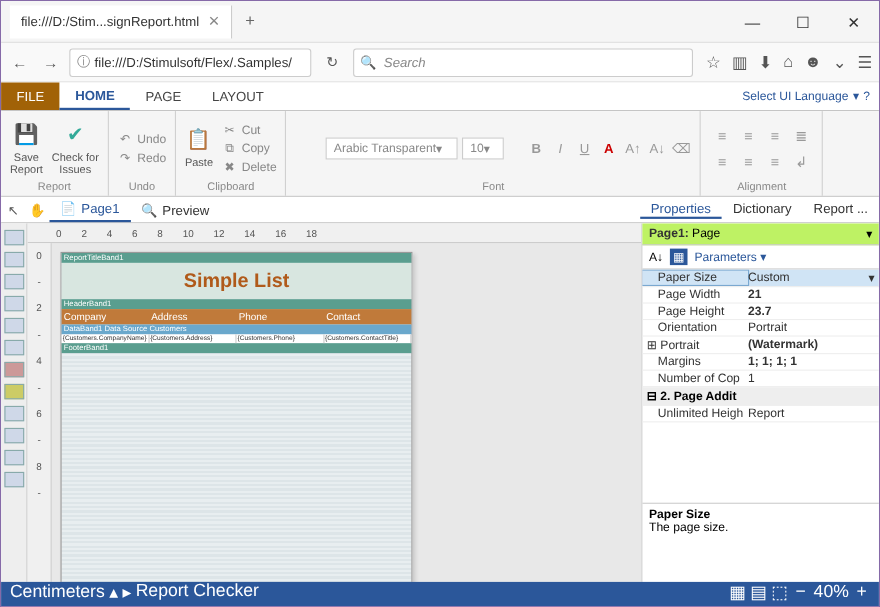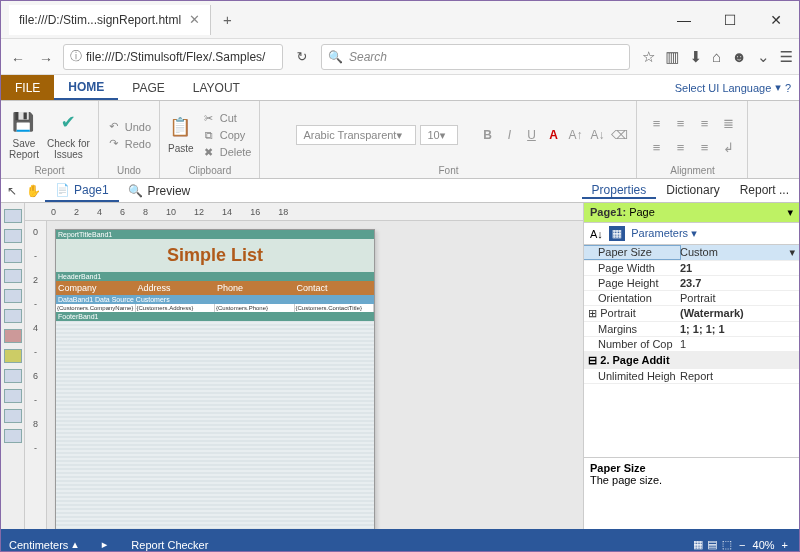--- a/index.html
+++ b/index.html
@@ -76,21 +76,21 @@
 .prop-tools .params { color: #2b579a; }
 .prop-grid { flex: 1; overflow: hidden; }
 .prop-section { background: #eee; padding: 2px 4px; font-weight: bold; font-size: 11px; }
 .prop-row { display: flex; border-bottom: 1px solid #eee; padding: 1px 0; }
 .prop-row .k { width: 96px; padding-left: 14px; color: #333; }
 .prop-row .v { flex: 1; color: #333; }
 .prop-row.sel { background: #d0e4f5; }
 .prop-row.sel .k { outline: 1px solid #7aa8d0; }
 .prop-desc { border-top: 1px solid #ccc; padding: 4px 6px; font-size: 11px; height: 72px; }
 .prop-desc .t { font-weight: bold; }
-.statusbar { height: 22px; background: #2b579a; color: #fff; display: flex; align-items: flex-end; font-size: 11px; padding: 0 8px; gap: 24px; }
+.statusbar { height: 22px; background: #2b579a; color: #fff; display: flex; align-items: flex-start; font-size: 16px; padding: 0 8px; gap: 4px; }
 .statusbar .seg { display: flex; align-items: center; gap: 4px; }
 .statusbar .spacer { flex: 1; }
 .statusbar .zbtn { padding: 0 3px; }
 </style>
 </head>
 <body>
 
 <div class="titlebar">
   <div class="tab">
     <span>file:///D:/Stim...signReport.html</span>

